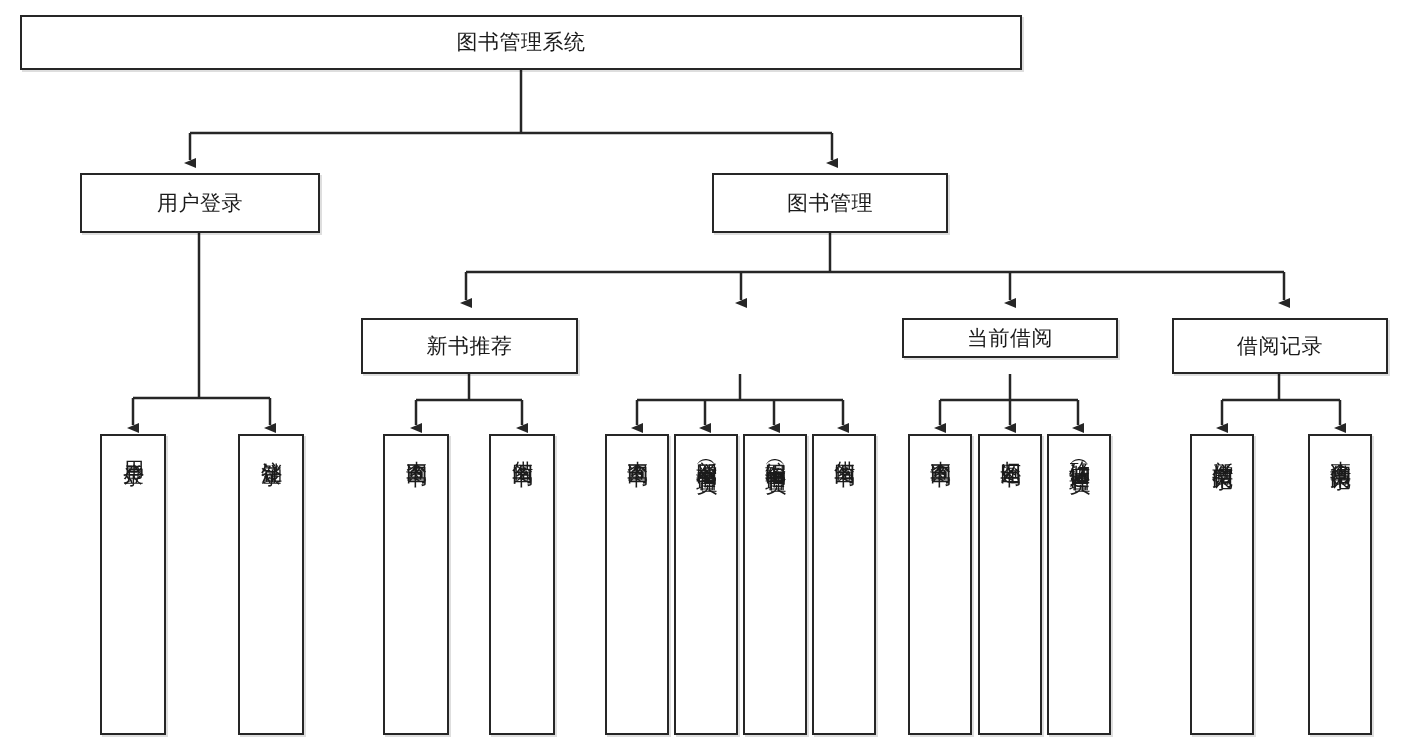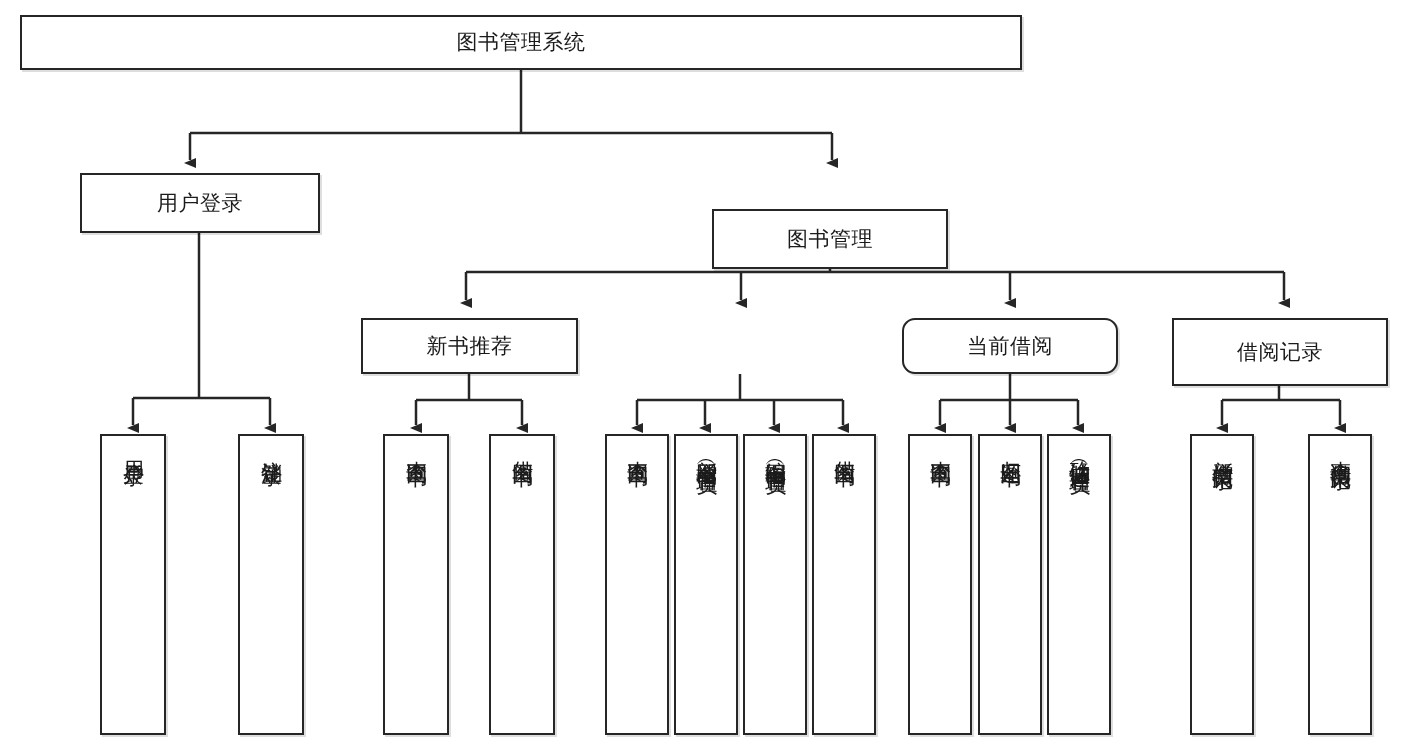--- a/index.html
+++ b/index.html
@@ -138,34 +138,34 @@
   </svg>
 
   <div class="node" style="left:20px; top:15px; width:1002px; height:55px;">
     <span class="node-label">图书管理系统</span>
   </div>
 
   <div class="node" style="left:80px; top:173px; width:240px; height:60px;">
     <span class="node-label">用户登录</span>
   </div>
 
-  <div class="node" style="left:712px; top:173px; width:236px; height:60px;margin-top:36px;">
+  <div class="node" style="left:712px; top:173px; width:236px; height:60px;">
     <span class="node-label">图书管理</span>
   </div>
 
   <div class="node" style="left:361px; top:318px; width:217px; height:56px;text-align:right;">
     <span class="node-label">新书推荐</span>
   </div>
 
 
-  <div class="node" style="left:902px; top:318px; width:216px; height:56px;border-radius:13px;">
+  <div class="node" style="left:902px; top:318px; width:216px; height:40px;">
     <span class="node-label">当前借阅</span>
   </div>
 
-  <div class="node" style="left:1172px; top:318px; width:216px; height:68px;">
+  <div class="node" style="left:1172px; top:318px; width:216px; height:56px;">
     <span class="node-label">借阅记录</span>
   </div>
 
   <div class="node leaf" style="left:100px; top:434px; width:66px; height:301px;">
     <span class="node-label">用户登录</span>
   </div>
 
   <div class="node leaf" style="left:238px; top:434px; width:66px; height:301px;">
     <span class="node-label">注销登录</span>
   </div>

